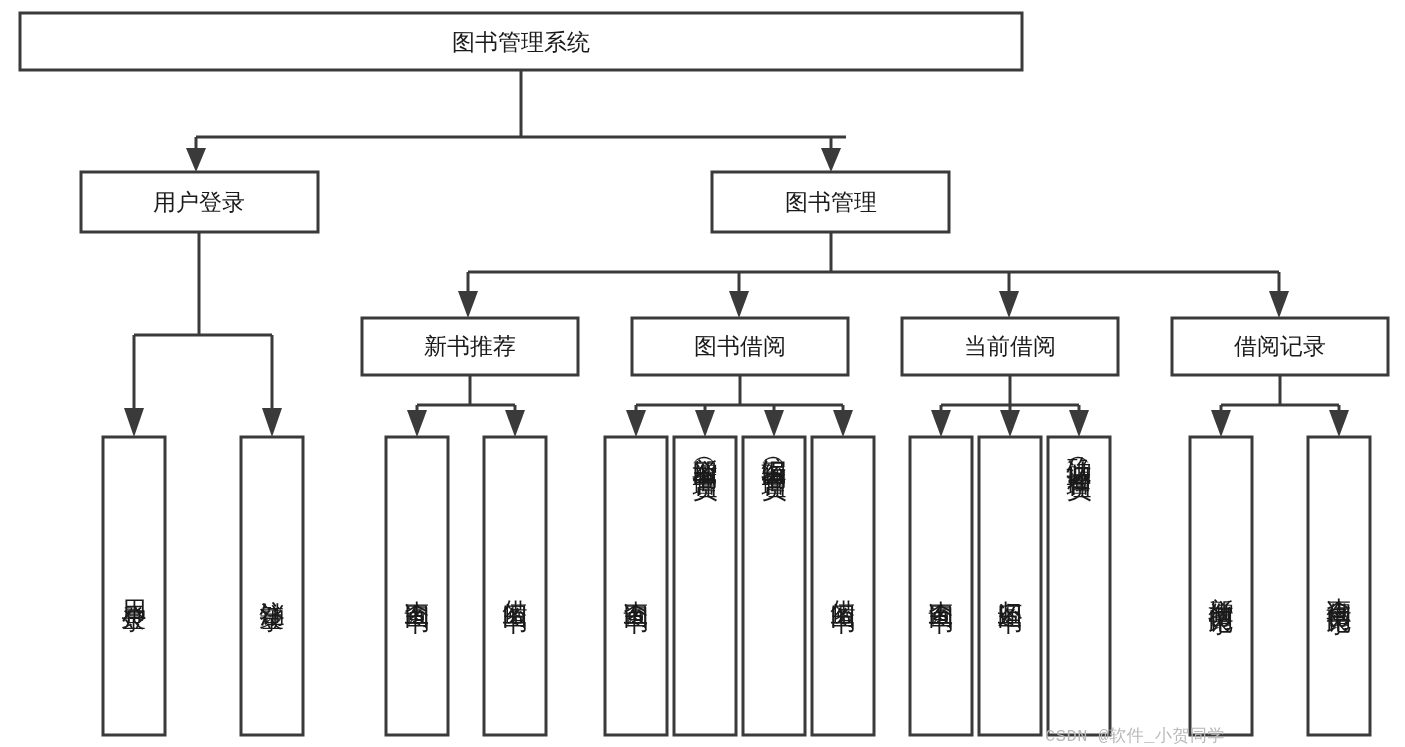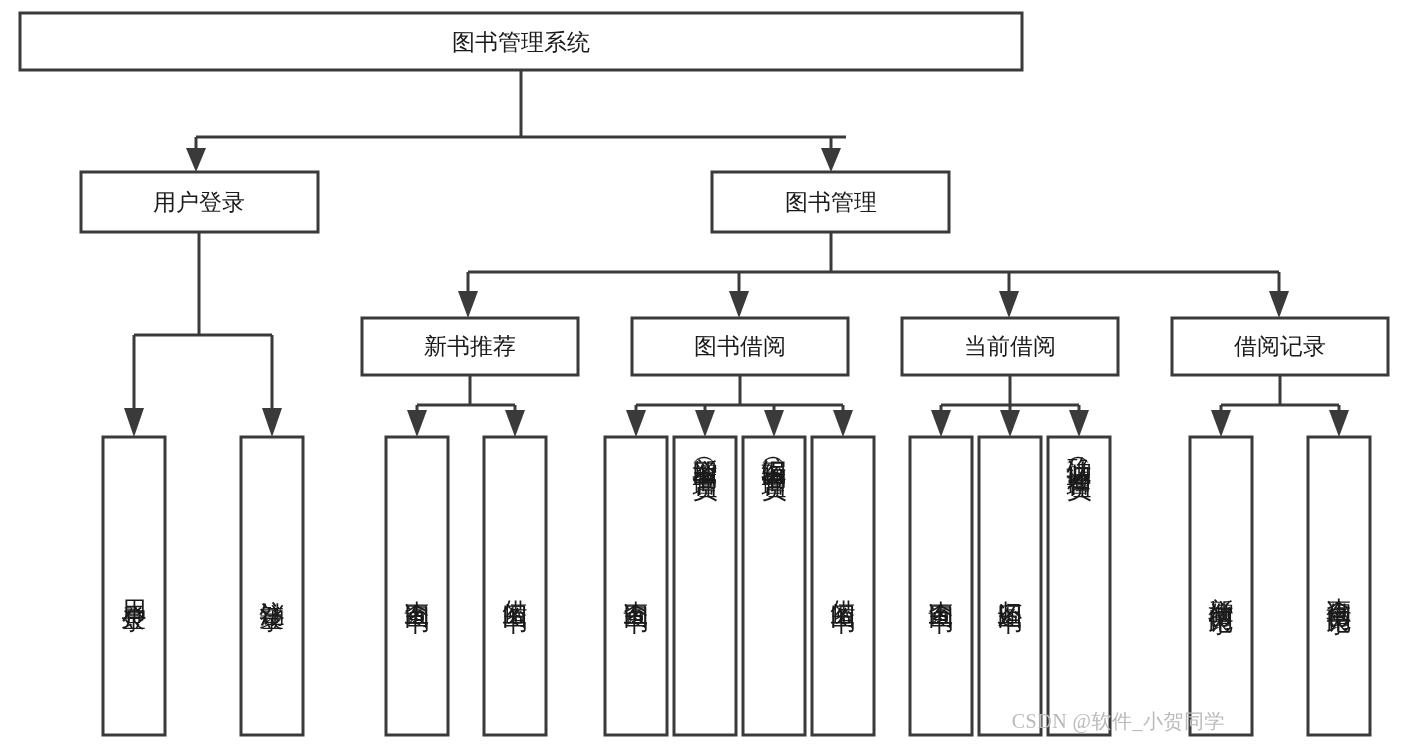--- a/index.html
+++ b/index.html
@@ -52,23 +52,23 @@
     font-family: "DejaVu Sans", "Liberation Sans", sans-serif;
     font-size: 25px;
     line-height: 1;
     letter-spacing: 3px;
     color: #1a1a1a;
     white-space: nowrap;
   }
   .watermark {
     position: absolute;
     right: 8px;
-    bottom: 12px;
-    font-family: Liberation Serif, serif;
-    font-size: 20px;
+    bottom: 0;
+    font-family: Liberation Mono, monospace;
+    font-size: 17px;
     color: #b9b9b9;
     white-space: nowrap;
     letter-spacing: 0.5px;
   }
 </style>
 </head>
 <body>
 
 <div id="diagram-root">
 

